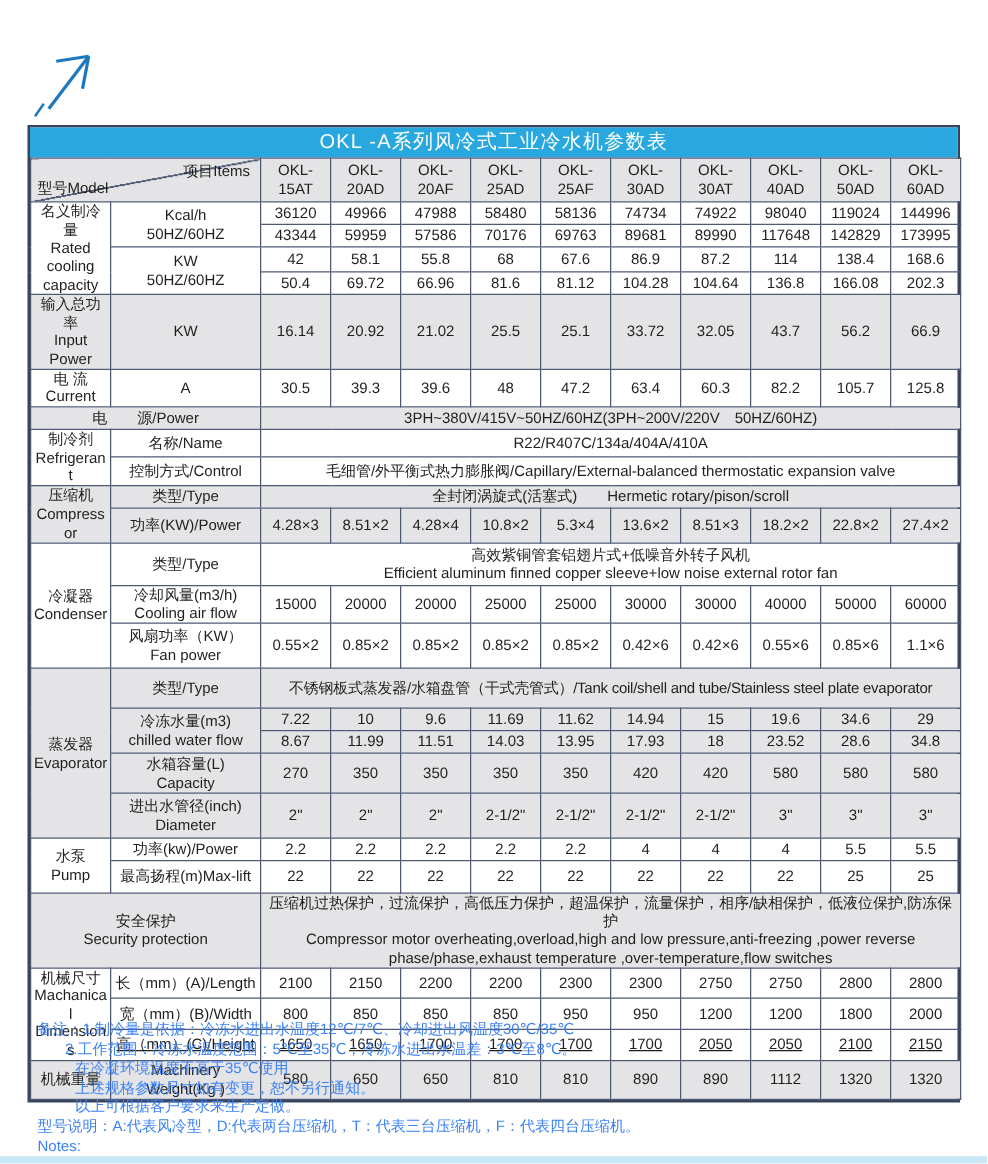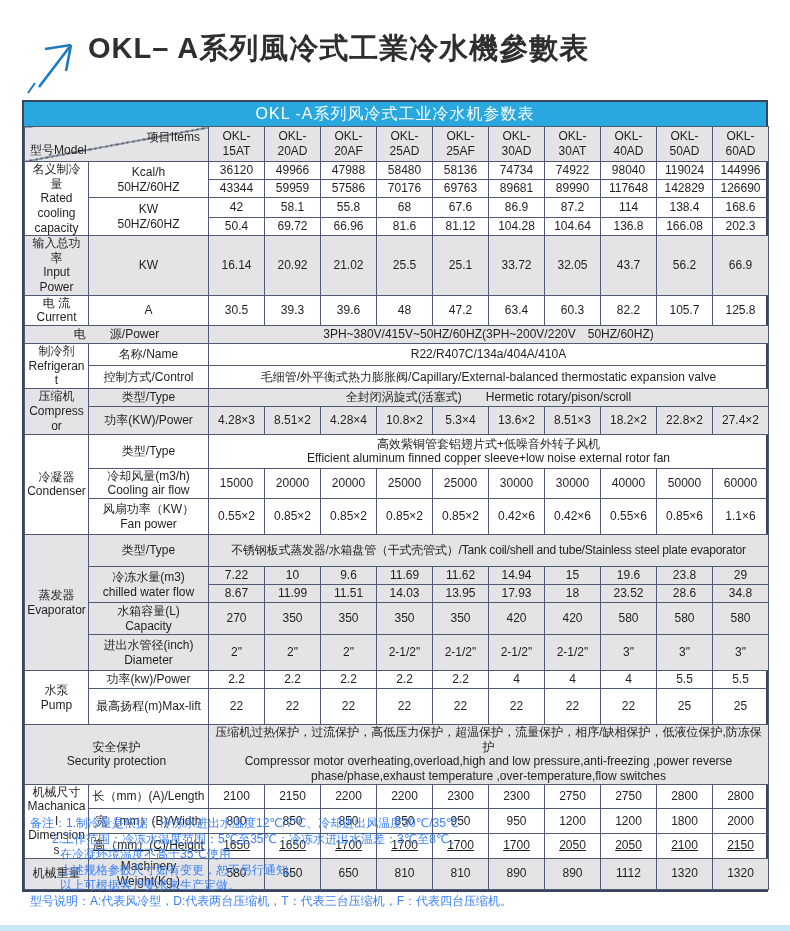--- a/index.html
+++ b/index.html
@@ -43,21 +43,20 @@
   <div class="hdr">
     <svg class="logo" viewBox="0 0 52 56">
       <g fill="none" stroke="#1c79c0" stroke-width="2.6">
         <path d="M45 7 L13 49"></path>
         <path d="M45 7 L19 11"></path>
         <path d="M45 7 L40 33"></path>
         <path d="M9 45 L2 55" stroke-width="2"></path>
       </g>
     </svg>
     <div class="titles">
-      <div class="title-cn">OKL– A系列風冷式工業冷水機參數表</div>
     </div>
   </div>
 
   <div class="tablewrap">
     <div class="tbar">
       <span>OKL -A系列风冷式工业冷水机参数表</span>
     </div>
     <table class="spec">
       <colgroup>
         <col style="width:64px">
@@ -107,21 +106,21 @@
           <tr style="height: 18px;">
             <td>43344</td>
             <td>59959</td>
             <td>57586</td>
             <td>70176</td>
             <td>69763</td>
             <td>89681</td>
             <td>89990</td>
             <td>117648</td>
             <td>142829</td>
-            <td>126690</td>
+            <td>173995</td>
           </tr>
           <tr style="height: 18px;">
             <td rowspan="2" class="lbl">KW<br>50HZ/60HZ</td>
             <td>42</td>
             <td>58.1</td>
             <td>55.8</td>
             <td>68</td>
             <td>67.6</td>
             <td>86.9</td>
             <td>87.2</td>
@@ -239,21 +238,21 @@
           <tr class="shade" style="height: 18px;">
             <td rowspan="2" class="lbl">冷冻水量(m3)<br>chilled water flow</td>
             <td>7.22</td>
             <td>10</td>
             <td>9.6</td>
             <td>11.69</td>
             <td>11.62</td>
             <td>14.94</td>
             <td>15</td>
             <td>19.6</td>
-            <td>23.8</td>
+            <td>34.6</td>
             <td>29</td>
           </tr>
           <tr class="shade" style="height: 18px;">
             <td>8.67</td>
             <td>11.99</td>
             <td>11.51</td>
             <td>14.03</td>
             <td>13.95</td>
             <td>17.93</td>
             <td>18</td>
@@ -294,21 +293,21 @@
             <td>2.2</td>
             <td>2.2</td>
             <td>2.2</td>
             <td>2.2</td>
             <td>4</td>
             <td>4</td>
             <td>4</td>
             <td>5.5</td>
             <td>5.5</td>
           </tr>
-          <tr style="height: 36px;">
+          <tr style="height: 26px;">
             <td class="lbl">最高扬程(m)Max-lift</td>
             <td>22</td>
             <td>22</td>
             <td>22</td>
             <td>22</td>
             <td>22</td>
             <td>22</td>
             <td>22</td>
             <td>22</td>
             <td>25</td>
@@ -376,16 +375,17 @@
     </table>
   </div>
 
   <div class="notes">
     <div>备注：1.制冷量是依据：冷冻水进出水温度12℃/7℃、冷却进出风温度30℃/35℃</div>
     <div class="ind1">2.工作范围：冷冻水温度范围：5℃至35℃；冷冻水进出水温差：3℃至8℃。</div>
     <div class="ind2">在冷凝环境温度不高于35℃使用</div>
     <div class="ind2">上述规格参数尺寸如有变更，恕不另行通知。</div>
     <div class="ind2">以上可根据客户要求来生产定做。</div>
     <div>型号说明：A:代表风冷型，D:代表两台压缩机，T：代表三台压缩机，F：代表四台压缩机。</div>
+    <div>Notes:</div>
   </div>
 
   <div class="bottom-strip"></div>
 </div>
 
 </body></html>

